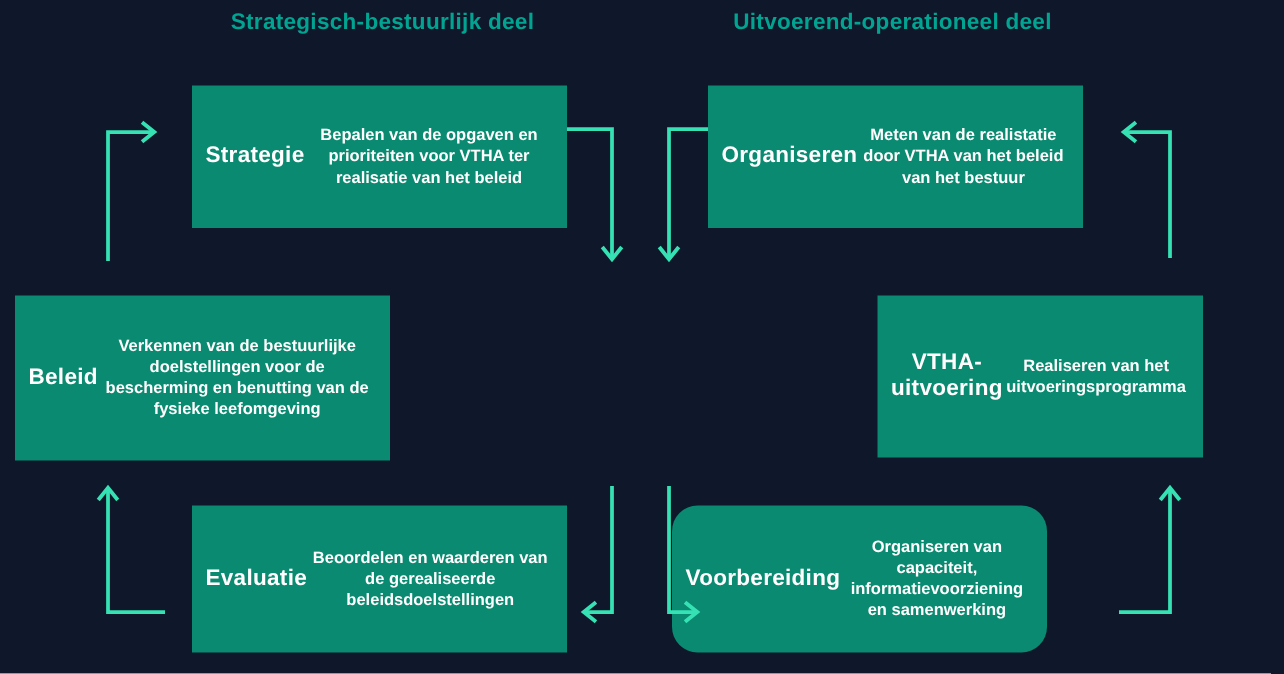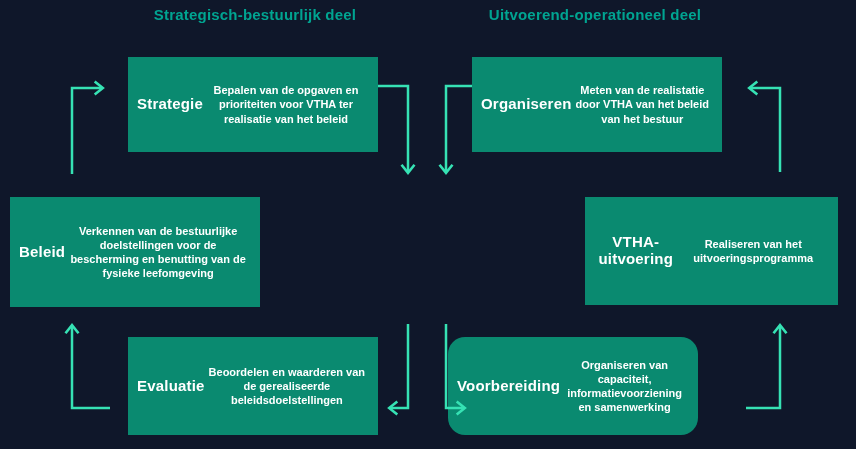--- a/index.html
+++ b/index.html
@@ -47,21 +47,21 @@
   .box .desc {
     font-size: 11px;
     font-weight: 700;
     line-height: 1.28;
     max-width: 236px;
   }
   #box-strategie          { left: 128px; top: 57px;  width: 250px; height: 95px; }
   #box-monitoring         { left: 472px; top: 57px;  width: 250px; height: 95px; }
   #box-beleid             { left: 10px;  top: 197px; width: 250px; height: 110px; }
   #box-uitvoeringprogramma{ left: 300px; top: 197px; width: 253px; height: 113px; }
-  #box-vtha-uitvoering    { left: 585px; top: 197px; width: 253px; height: 108px; }
+  #box-vtha-uitvoering    { left: 585px; top: 197px; width: 217px; height: 108px; }
   #box-evaluatie          { left: 128px; top: 337px; width: 250px; height: 98px; }
   #box-voorbereiding      { left: 448px; top: 337px; width: 250px; height: 98px; border-radius: 17px; }
   #arrow-layer {
     position: absolute;
     left: 0; top: 0;
     width: 856px;
     height: 449px;
     pointer-events: none;
   }
   #arrow-layer path.flow {

